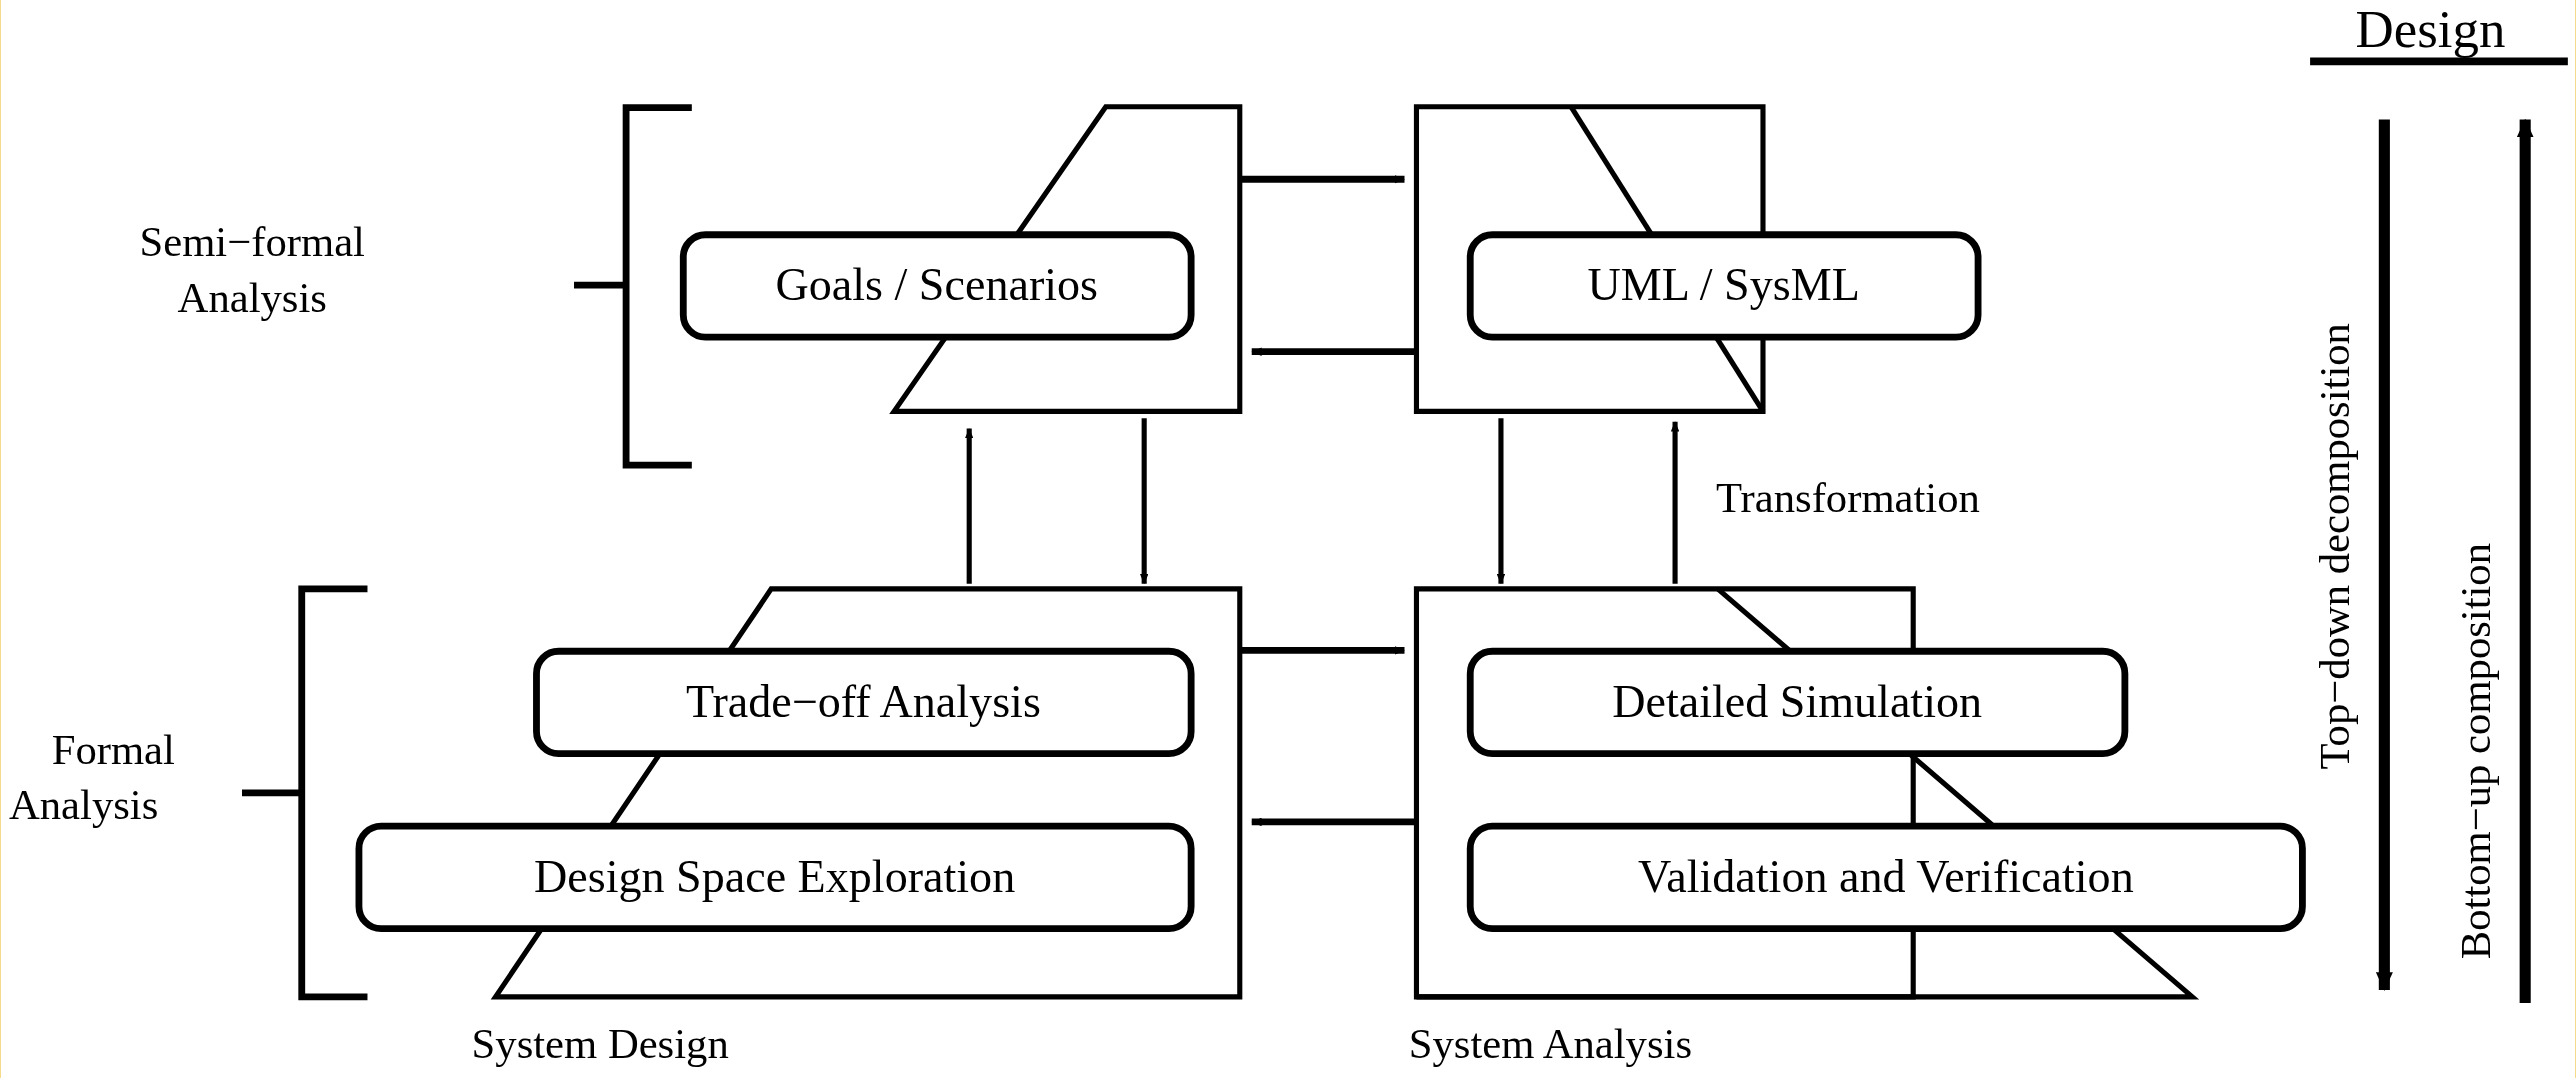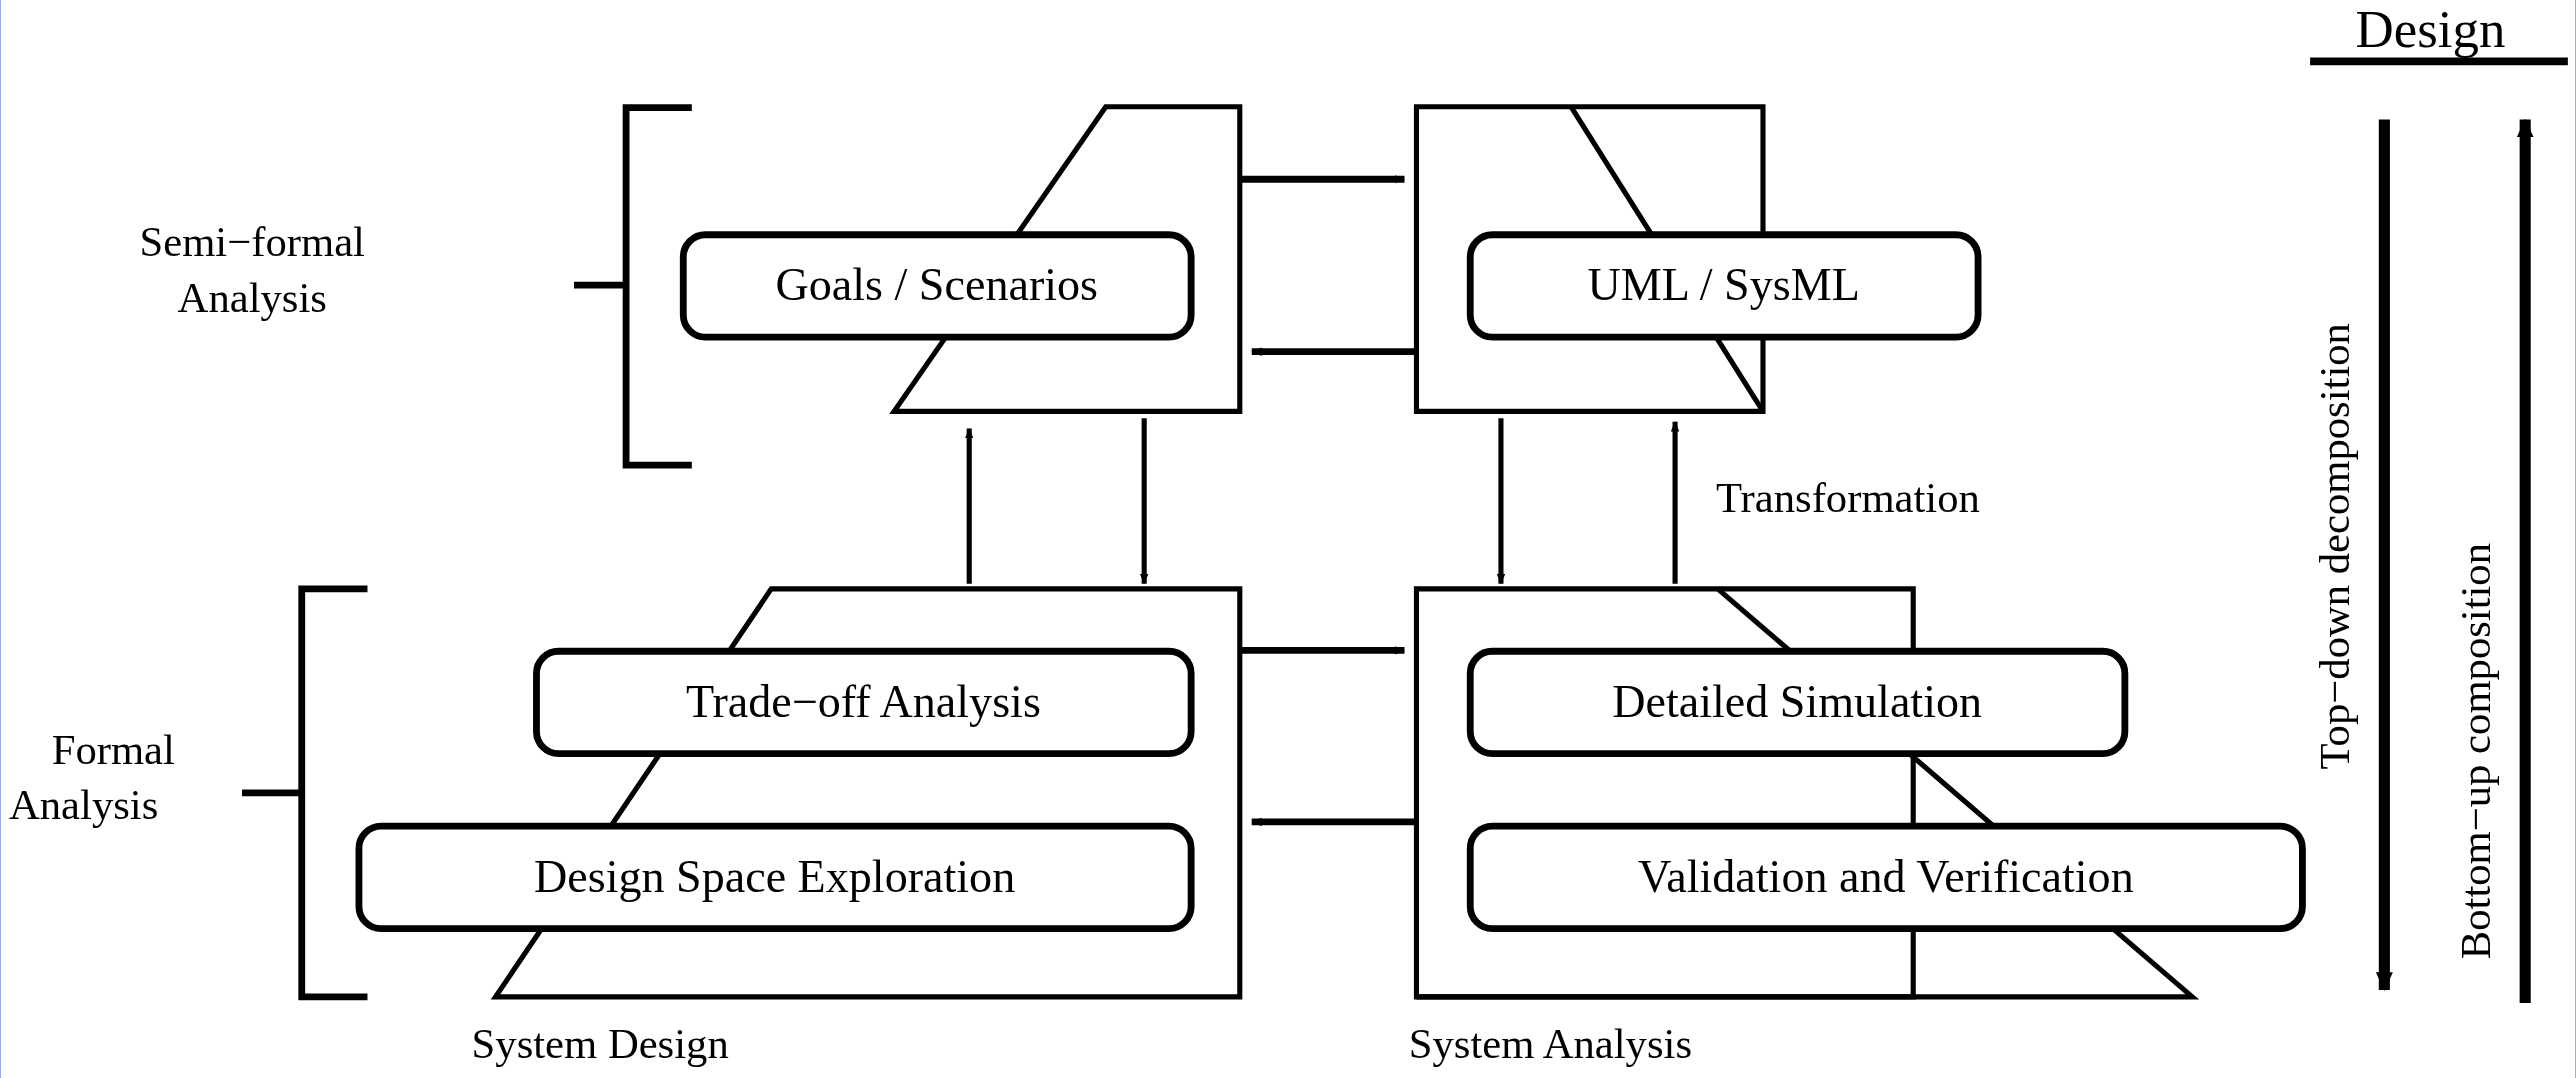--- a/index.html
+++ b/index.html
@@ -1,17 +1,17 @@
 <!DOCTYPE html>
 <html style="font-size:13.7px"><head>
 <meta charset="utf-8">
 <style>
   html,body{margin:0;padding:0;background:#ffffff;}
   body{width:2576px;height:1078px;overflow:hidden;font-family:"Liberation Serif","DejaVu Serif",serif;}
-  #root{position:relative;width:2576px;height:1078px;background:#1d4ed8;}
+  #root{position:relative;width:2576px;height:1078px;background:#eab308;}
   svg#canvas{position:absolute;left:0;top:0;width:2576px;height:1078px;}
   .lbl{font-family:"Liberation Serif","DejaVu Serif",serif;fill:#000;}
 </style>
 </head>
 <body>
 
 <div id="root">
 <svg id="canvas" viewBox="0 0 3017 1263" xmlns="http://www.w3.org/2000/svg">
 
   <defs>

